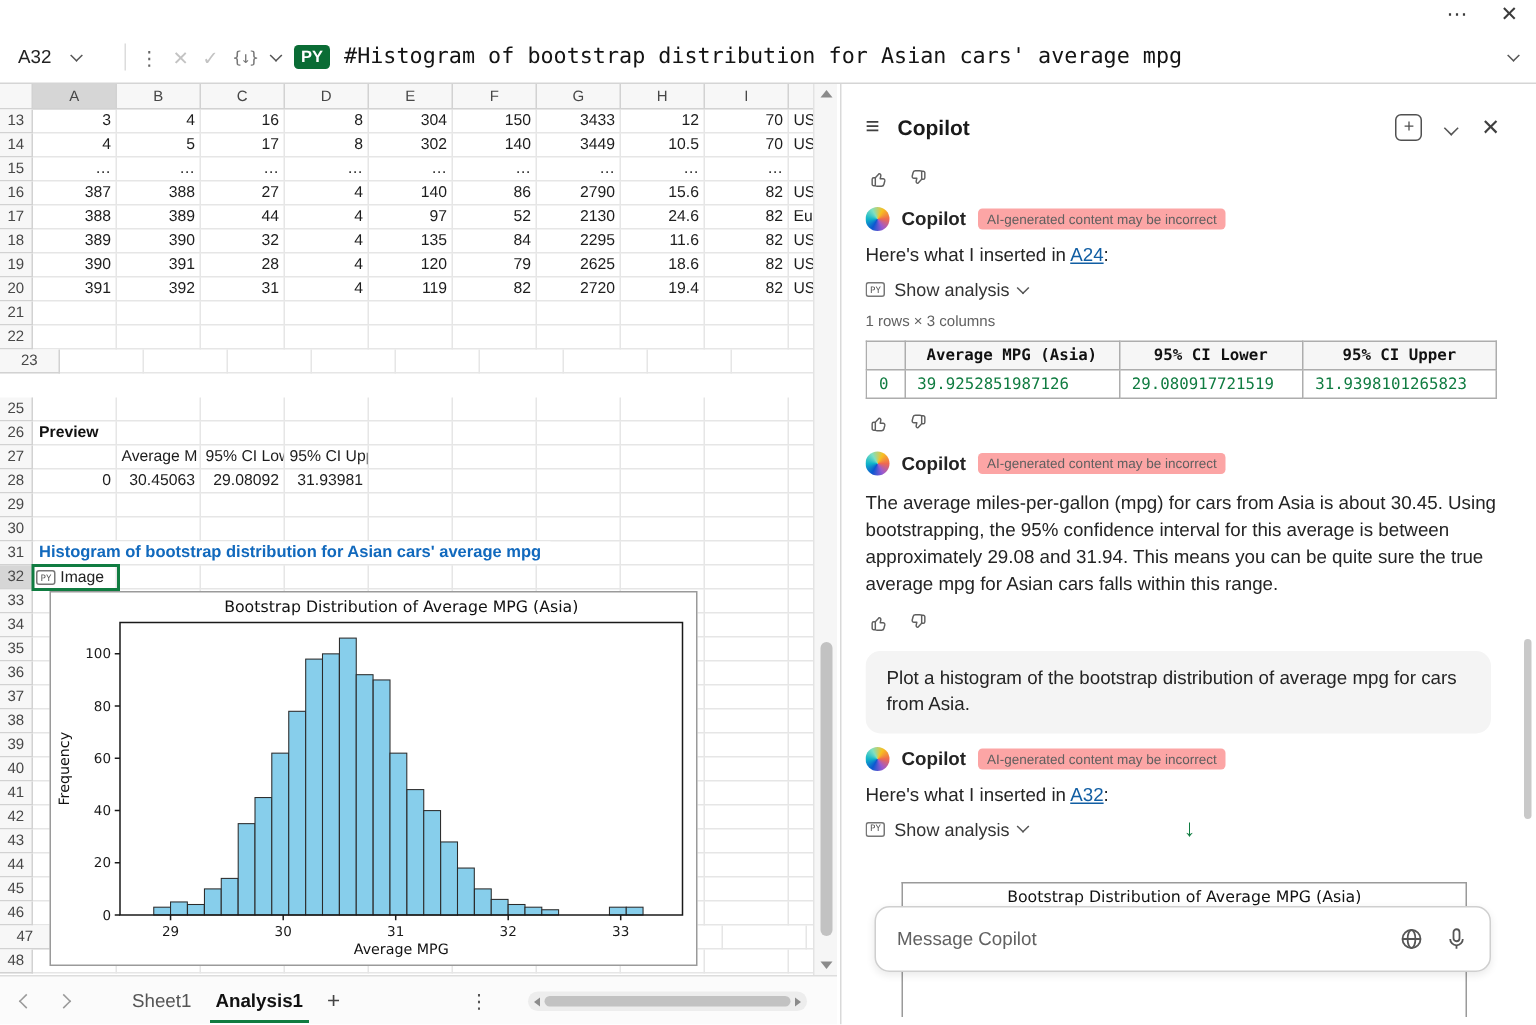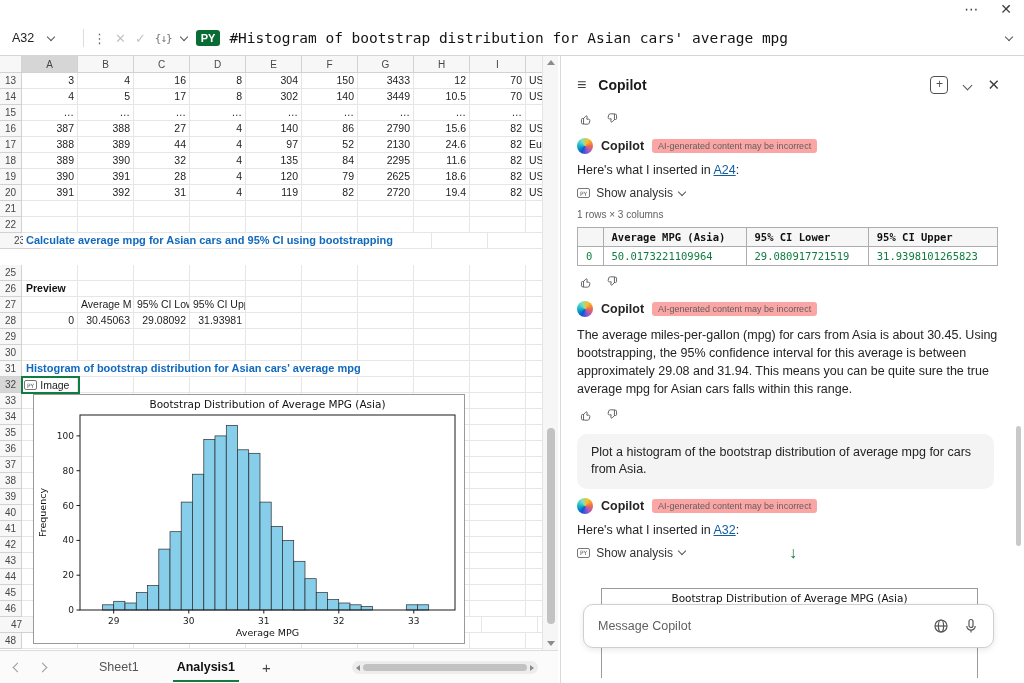--- a/index.html
+++ b/index.html
@@ -41,21 +41,21 @@
   .varr{position:absolute;left:4px;width:0;height:0;border-left:4px solid transparent;border-right:4px solid transparent}
   .varr.up{top:4px;border-bottom:5px solid #8b8b8b}
   .varr.down{bottom:4px;border-top:5px solid #8b8b8b}
 
   
   .sheetbar{position:absolute;left:0;top:650px;width:558px;height:33px;background:#fbfbfb;border-top:1px solid #ddd;display:flex;align-items:center;padding-left:14px}
   .nav-chev{display:inline-block;width:7px;height:7px;border-right:1.5px solid #9a9a9a;border-bottom:1.5px solid #9a9a9a;margin-right:18px}
   .nav-chev.left{transform:rotate(135deg)}
   .nav-chev.right{transform:rotate(-45deg)}
   .tabs{display:flex;margin-left:16px}
-  .tab{font-size:12.5px;color:#555;height:32px;line-height:32px;margin:0 15px;padding:0 4px;position:relative;cursor:pointer}
+  .tab{font-size:12.5px;color:#555;height:32px;line-height:32px;margin:0 4px;padding:0 4px;position:relative;cursor:pointer}
   .tab.active{color:#111;font-weight:700}
   .tab.active::after{content:"";position:absolute;left:0;right:0;bottom:1px;height:2.5px;background:var(--accent)}
   .add-sheet{font-size:15px;color:#444;margin-left:8px;cursor:pointer}
   .tab-overflow{margin-left:86px;color:#555;font-size:13px}
   .hscroll{position:absolute;left:352px;top:10px;width:186px;height:13px;background:#ededed;border-radius:7px;display:flex;align-items:center;padding:0 4px;gap:3px}
   .htri{width:0;height:0;border-top:3.5px solid transparent;border-bottom:3.5px solid transparent}
   .htri.left{border-right:4.5px solid #8b8b8b}
   .htri.right{border-left:4.5px solid #8b8b8b}
   .hthumb{flex:1;height:7px;background:#c2c2c2;border-radius:4px}
 
@@ -71,21 +71,21 @@
   .feedback{display:flex;gap:12px;padding-left:2px}
   .fb{cursor:pointer}
   .attr-row{display:flex;align-items:center;gap:8px}
   .clogo{width:16px;height:16px;border-radius:50%;background:conic-gradient(from 210deg,#0b57d0,#11b5c9,#7ee0c3,#f8c021,#ef6950,#9b59d0,#0b57d0)}
   .attr-name{font-weight:700;font-size:12.5px}
   .ai-badge{font-size:9px;color:#5f5f5f;background:#fca5a5;border-radius:3px;padding:2px 6px}
   .cell-link{color:var(--link);text-decoration:underline;cursor:pointer}
   .analysis-row{display:flex;align-items:center;gap:6px;font-size:12px;color:#333;position:relative}
   .dims{font-size:10px;color:#616161}
   table.res{border-collapse:collapse;font-family:"DejaVu Sans Mono",monospace;font-size:10.5px;margin-top:-2px}
-  .res th{border:1px solid #adadad;background:#f6f6f6;font-weight:700;padding:3px 8px;text-align:left;color:#111;white-space:nowrap}
+  .res th{border:1px solid #adadad;background:#f6f6f6;font-weight:700;padding:3px 8px;text-align:center;color:#111;white-space:nowrap}
   .res td{border:1px solid #adadad;padding:3px 8px;color:var(--table_value);white-space:nowrap}
   .summary{line-height:1.45}
   .user-bubble{background:#f4f4f4;border-radius:10px;padding:10px 14px;line-height:1.4;margin-right:4px}
   .green-arrow{position:absolute;left:212px;top:-2px;color:var(--accent);font-size:16px;font-weight:700}
   .preview-card{position:absolute;left:40px;right:46px;top:532px;height:90px;border:1px solid #9a9a9a;border-bottom:none;background:#fff;text-align:center;font-size:10.5px;color:#111;padding-top:3px;z-index:1;font-family:"DejaVu Sans",sans-serif}
   .msgbox{position:absolute;left:22px;right:30px;top:548px;height:44px;background:#fff;border:1px solid #cfcfcf;border-radius:10px;box-shadow:0 2px 6px rgba(0,0,0,.09);display:flex;align-items:center;padding:0 14px;gap:14px;z-index:5}
   .placeholder{color:#616161;font-size:12.5px;flex:1}
   .in-ic{display:flex;align-items:center}
   .pscroll{position:absolute;right:3px;top:370px;width:5px;height:120px;background:#c9c9c9;border-radius:3px}
 </style>
@@ -263,21 +263,20 @@
       <div class="g-c l" style="width:56px"></div>
       <div class="g-c l" style="width:56px"></div>
       <div class="g-c l" style="width:56px"></div>
       <div class="g-c l" style="width:56px"></div>
       <div class="g-c l" style="width:56px"></div>
       <div class="g-c l" style="width:56px"></div>
       <div class="g-c l" style="width:56px"></div>
       <div class="g-c l" style="width:56px"></div>
       <div class="g-c l" style="width:56px"></div>
       <div class="g-c l" style="width:56px"></div>
-      <span class="g-title">Calculate average mpg for Asian cars and 95% CI using bootstrapping</span>
     </div>
     <div class="g-row" style="top:209px;height:16px">
       <div class="g-h g-rh" style="width:22px">25</div>
       <div class="g-c l" style="width:56px"></div>
       <div class="g-c l" style="width:56px"></div>
       <div class="g-c l" style="width:56px"></div>
       <div class="g-c l" style="width:56px"></div>
       <div class="g-c l" style="width:56px"></div>
       <div class="g-c l" style="width:56px"></div>
       <div class="g-c l" style="width:56px"></div>
@@ -708,21 +707,21 @@
     <table class="res" id="resTable">
         <tbody>
           <tr>
             <th></th>
             <th>Average MPG (Asia)</th>
             <th>95% CI Lower</th>
             <th>95% CI Upper</th>
           </tr>
           <tr>
             <td>0</td>
-            <td>50.0173221109964</td>
+            <td>39.9252851987126</td>
             <td>29.080917721519</td>
             <td>31.9398101265823</td>
           </tr>
         </tbody>
       </table>
 
     <div class="feedback">
         <span class="fb"><svg viewBox="0 0 16 16" width="14" height="14">
             <path d="M5.2 13.5H4A1.2 1.2 0 0 1 2.8 12.3V8.6A1.2 1.2 0 0 1 4 7.4h1.2m0 6.1V7.4m0 6.1c.4.3 1 .4 1.6.4h3.1c.9 0 1.6-.5 1.8-1.3l.7-2.7c.2-.9-.4-1.7-1.3-1.7H8.9l.5-2.4c.1-.7-.4-1.4-1.1-1.4-.3 0-.5.1-.6.4L5.2 7.4" fill="none" stroke="#5f5f5f" stroke-width="1.1" stroke-linecap="round" stroke-linejoin="round"></path>
           </svg></span>

